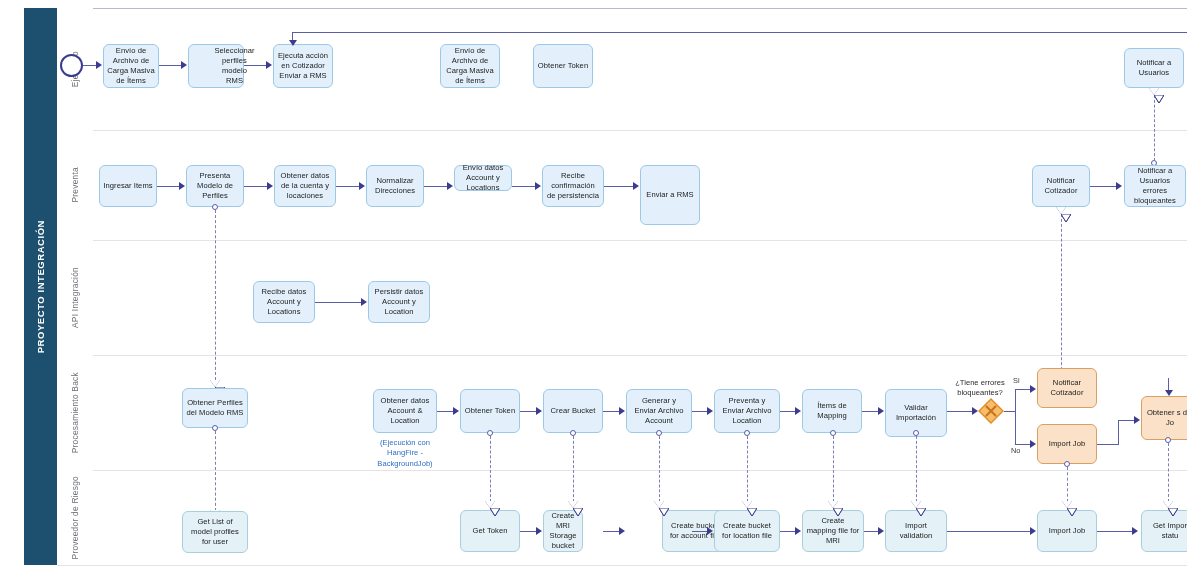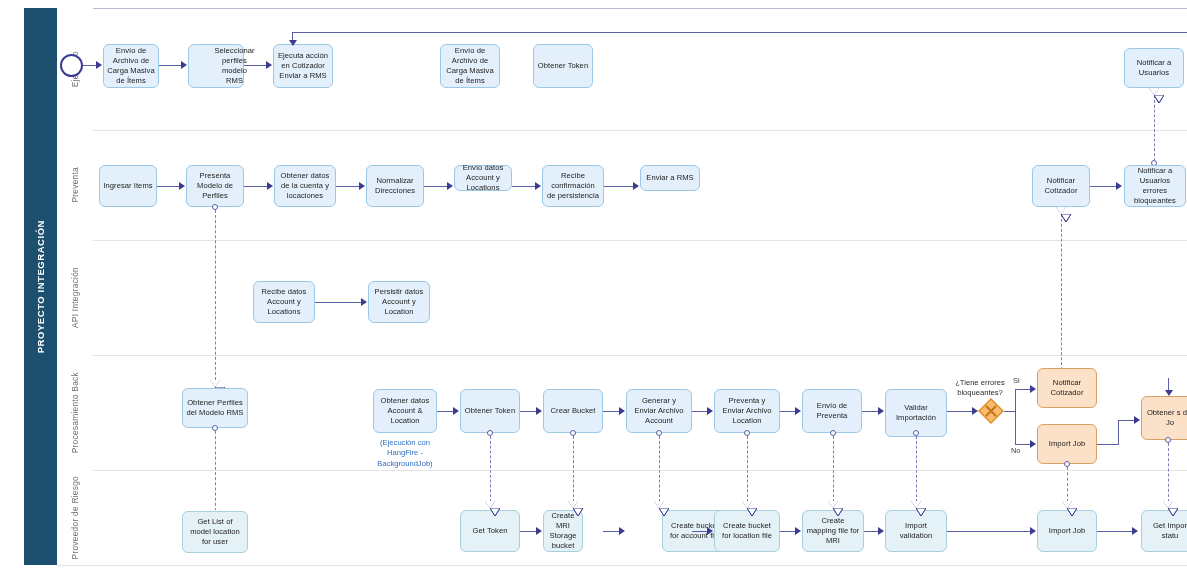--- a/index.html
+++ b/index.html
@@ -180,21 +180,21 @@
   <div class="task t-blue" style="left:454px;top:165px;width:58px;height:26px;">Envío datos Account y Locations</div>
 
   <div class="seq h" style="left:512px;top:186px;width:25px;"></div>
   <div class="arrow r" style="left:535px;top:182px;"></div>
 
   <div class="task t-blue" style="left:542px;top:165px;width:62px;height:42px;">Recibe confirmación de persistencia</div>
 
   <div class="seq h" style="left:604px;top:186px;width:31px;"></div>
   <div class="arrow r" style="left:633px;top:182px;"></div>
 
-  <div class="task t-blue" style="left:640px;top:165px;width:60px;height:26px;">Enviar a RMS</div>
+  <div class="task t-blue" style="left:640px;top:165px;width:60px;height:60px;">Enviar a RMS</div>
 
   <div class="task t-blue" style="left:1032px;top:165px;width:58px;height:42px;">Notificar Cotizador</div>
 
   <div class="seq h" style="left:1090px;top:186px;width:28px;"></div>
   <div class="arrow r" style="left:1116px;top:182px;"></div>
 
   <div class="task t-blue" style="left:1124px;top:165px;width:62px;height:42px;">Notificar a Usuarios errores bloqueantes</div>
 
   <div class="msg-dot" style="left:1058px;top:379px;"></div>
   <div class="msg" style="left:1061px;top:214px;height:166px;"></div>
@@ -251,21 +251,21 @@
   <div class="task t-blue" style="left:626px;top:389px;width:66px;height:44px;">Generar y Enviar Archivo Account</div>
 
   <div class="seq h" style="left:692px;top:411px;width:17px;"></div>
   <div class="arrow r" style="left:707px;top:407px;"></div>
 
   <div class="task t-blue" style="left:714px;top:389px;width:66px;height:44px;">Preventa y Enviar Archivo Location</div>
 
   <div class="seq h" style="left:780px;top:411px;width:17px;"></div>
   <div class="arrow r" style="left:795px;top:407px;"></div>
 
-  <div class="task t-blue" style="left:802px;top:389px;width:60px;height:44px;">Envío de Preventa</div>
+  <div class="task t-blue" style="left:802px;top:389px;width:60px;height:44px;">Ítems de Mapping</div>
 
   <div class="seq h" style="left:862px;top:411px;width:18px;"></div>
   <div class="arrow r" style="left:878px;top:407px;"></div>
 
   <div class="task t-blue" style="left:885px;top:389px;width:62px;height:48px;">Validar Importación</div>
 
   <div class="seq h" style="left:947px;top:411px;width:27px;"></div>
   <div class="arrow r" style="left:972px;top:407px;"></div>
 
   <div class="gw-label" style="left:938px;top:378px;width:84px;">¿Tiene errores
@@ -295,21 +295,21 @@
   <div class="seq h" style="left:1097px;top:444px;width:22px;"></div>
   <div class="seq v" style="left:1118px;top:420px;height:25px;"></div>
   <div class="seq h" style="left:1118px;top:420px;width:18px;"></div>
   <div class="arrow r" style="left:1134px;top:416px;"></div>
 
   <div class="task t-orange" style="left:1141px;top:396px;width:58px;height:44px;">Obtener s del Jo</div>
 
   <div class="seq v" style="left:1168px;top:378px;height:16px;"></div>
   <div class="arrow d" style="left:1165px;top:390px;"></div>
 
-  <div class="task t-cyan" style="left:182px;top:511px;width:66px;height:42px;">Get List of model location for user</div>
+  <div class="task t-cyan" style="left:182px;top:511px;width:66px;height:42px;">Get List of model profiles for user</div>
 
   <div class="task t-cyan" style="left:460px;top:510px;width:60px;height:42px;">Get Token</div>
   <div class="msg-dot" style="left:487px;top:430px;"></div>
   <div class="msg" style="left:490px;top:436px;height:66px;"></div>
   <div class="msg-head" style="left:485px;top:501px;">
     <svg width="10" height="8" viewBox="0 0 10 8">
         <polygon points="0,0 10,0 5,8" fill="#ffffff" stroke="#3b3c8f" stroke-width="1"></polygon>
       </svg>
   </div>
 

